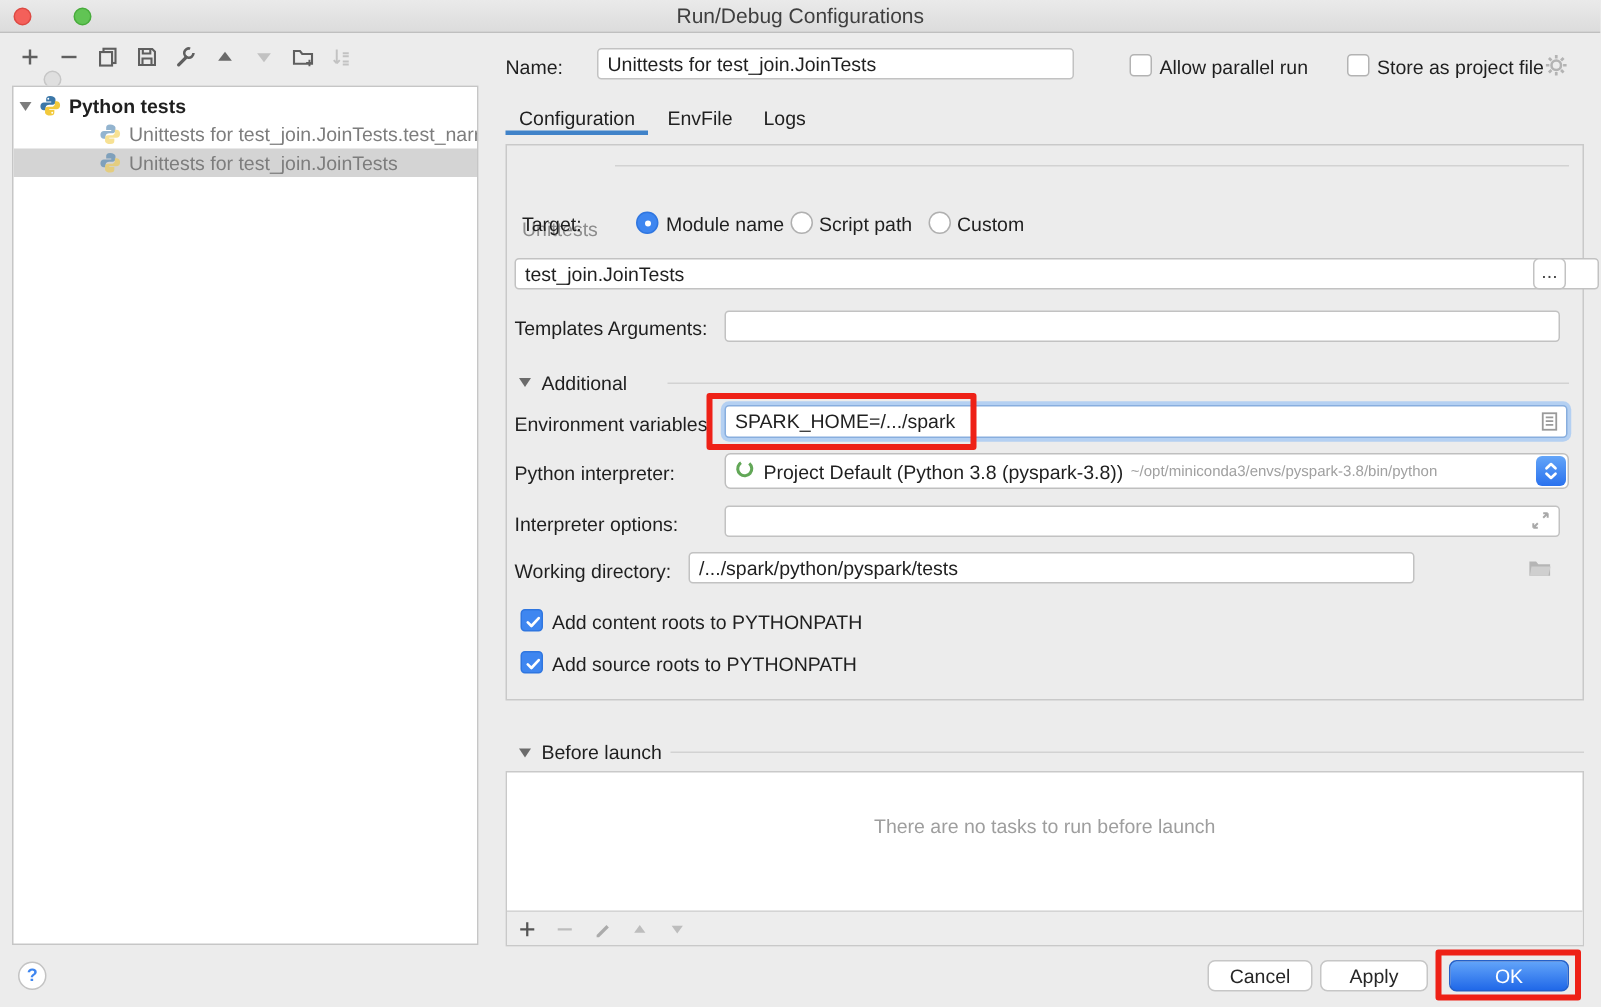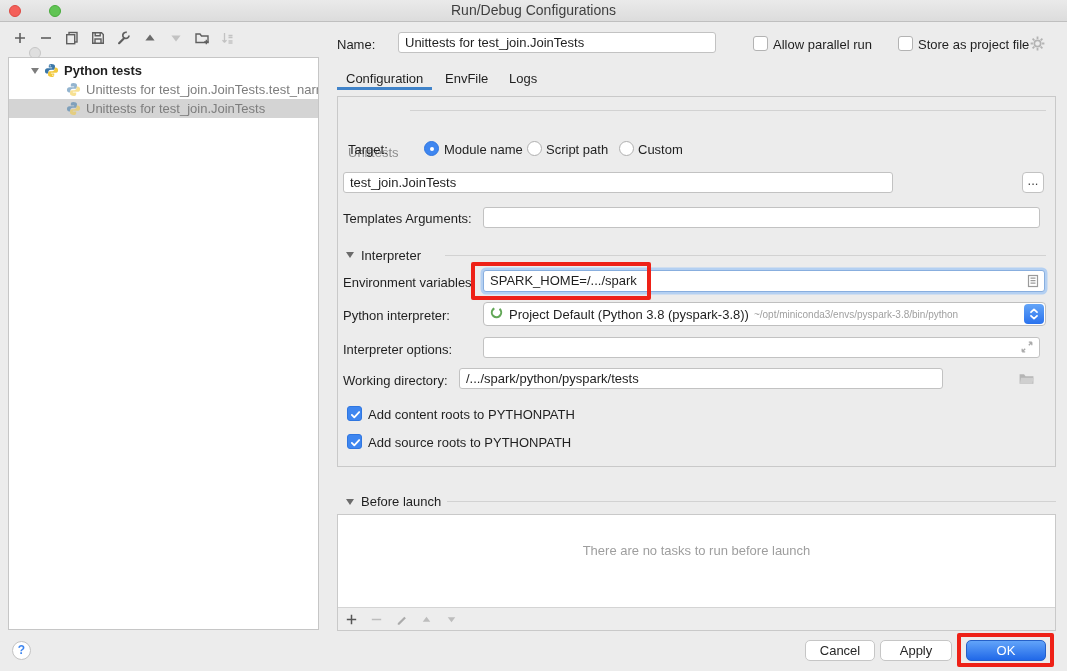--- a/index.html
+++ b/index.html
@@ -152,21 +152,21 @@
     </span>
   <span>
     <svg viewBox="0 0 16 16" stroke="#c2c2c2" stroke-width="1.3" fill="none">
         <path d="M4.5 3v9M4.5 12.3l-2-2.2M4.5 12.3l2-2.2M8.5 5.5h4M8.5 7.5h4M8.5 11h4M8.5 13h4"></path>
       </svg>
     </span>
 </div>
 
 <div class="tree-panel">
   <div style="height:3px"></div>
-  <div class="trow bold" style="padding-left:22px">
+  <div class="trow bold" style="padding-left:4px">
     <span class="tico tri-down"></span>
     <span class="tico">
       <svg width="15" height="15" viewBox="0 0 16 16">
           <path fill="#3b77a8" d="M7.9 1C5.7 1 5.1 2 5.1 3.2V4.9h3.6v.7H3.5C2.1 5.6 1 6.5 1 8.4s1.1 2.8 2.5 2.8h1.2V9.5c0-1.4 1.2-2.2 2.6-2.2h2.4c1.2 0 2-.9 2-2.1V3.2C11.7 2 10.1 1 7.9 1z"></path>
           <circle cx="6.6" cy="3" r=".7" fill="#fff"></circle>
           <path fill="#f2c93c" d="M8.1 15c2.2 0 2.8-1 2.8-2.2v-1.7H7.3v-.7h5.2c1.4 0 2.5-.9 2.5-2.8s-1.1-2.8-2.5-2.8h-1.2v1.7c0 1.4-1.2 2.2-2.6 2.2H6.3c-1.2 0-2 .9-2 2.1v2.1C4.3 14 5.9 15 8.1 15z"></path>
           <circle cx="9.4" cy="13" r=".7" fill="#fff"></circle>
         </svg>
       </span>
     <span>Python tests</span>
@@ -218,28 +218,28 @@
 <div class="hline" style="left:410px; top:110px; width:636px"></div>
 
 <div class="lbl" style="left:348px; top:142px">Target:</div>
 <span class="radio sel" style="left:424px; top:141px"></span>
 <div class="lbl" style="left:444px; top:142px">Module name</div>
 <span class="radio" style="left:527px; top:141px"></span>
 <div class="lbl" style="left:546px; top:142px">Script path</div>
 <span class="radio" style="left:619px; top:141px"></span>
 <div class="lbl" style="left:638px; top:142px">Custom</div>
 
-<div class="field" style="left:343px; top:172px; width:550px">test_join.JoinTests</div>
+<div class="field" style="left:343px; top:172px; width:723px">test_join.JoinTests</div>
 <div class="browse-btn">...</div>
 
 <div class="lbl" style="left:343px; top:211px">Templates Arguments:</div>
 <div class="field" style="left:483px; top:207px; width:557px"></div>
 
 <span class="sect-arrow" style="left:346px; top:252px"></span>
-<div class="lbl" style="left:361px; top:248px">Interpreter</div>
+<div class="lbl" style="left:361px; top:248px">Additional</div>
 <div class="hline" style="left:445px; top:255px; width:601px"></div>
 
 <div class="lbl" style="left:343px; top:275px">Environment variables:</div>
 <div class="env-field">
   <span>SPARK_HOME=/.../spark</span>
   <span class="right-ico">
     <svg width="16" height="16" viewBox="0 0 16 16" fill="none" stroke="#9a9a9a" stroke-width="1.2">
         <rect x="3.5" y="2.5" width="9" height="11"></rect>
         <path d="M5.5 5.2h5M5.5 7.7h5M5.5 10.2h5"></path>
       </svg></span>

